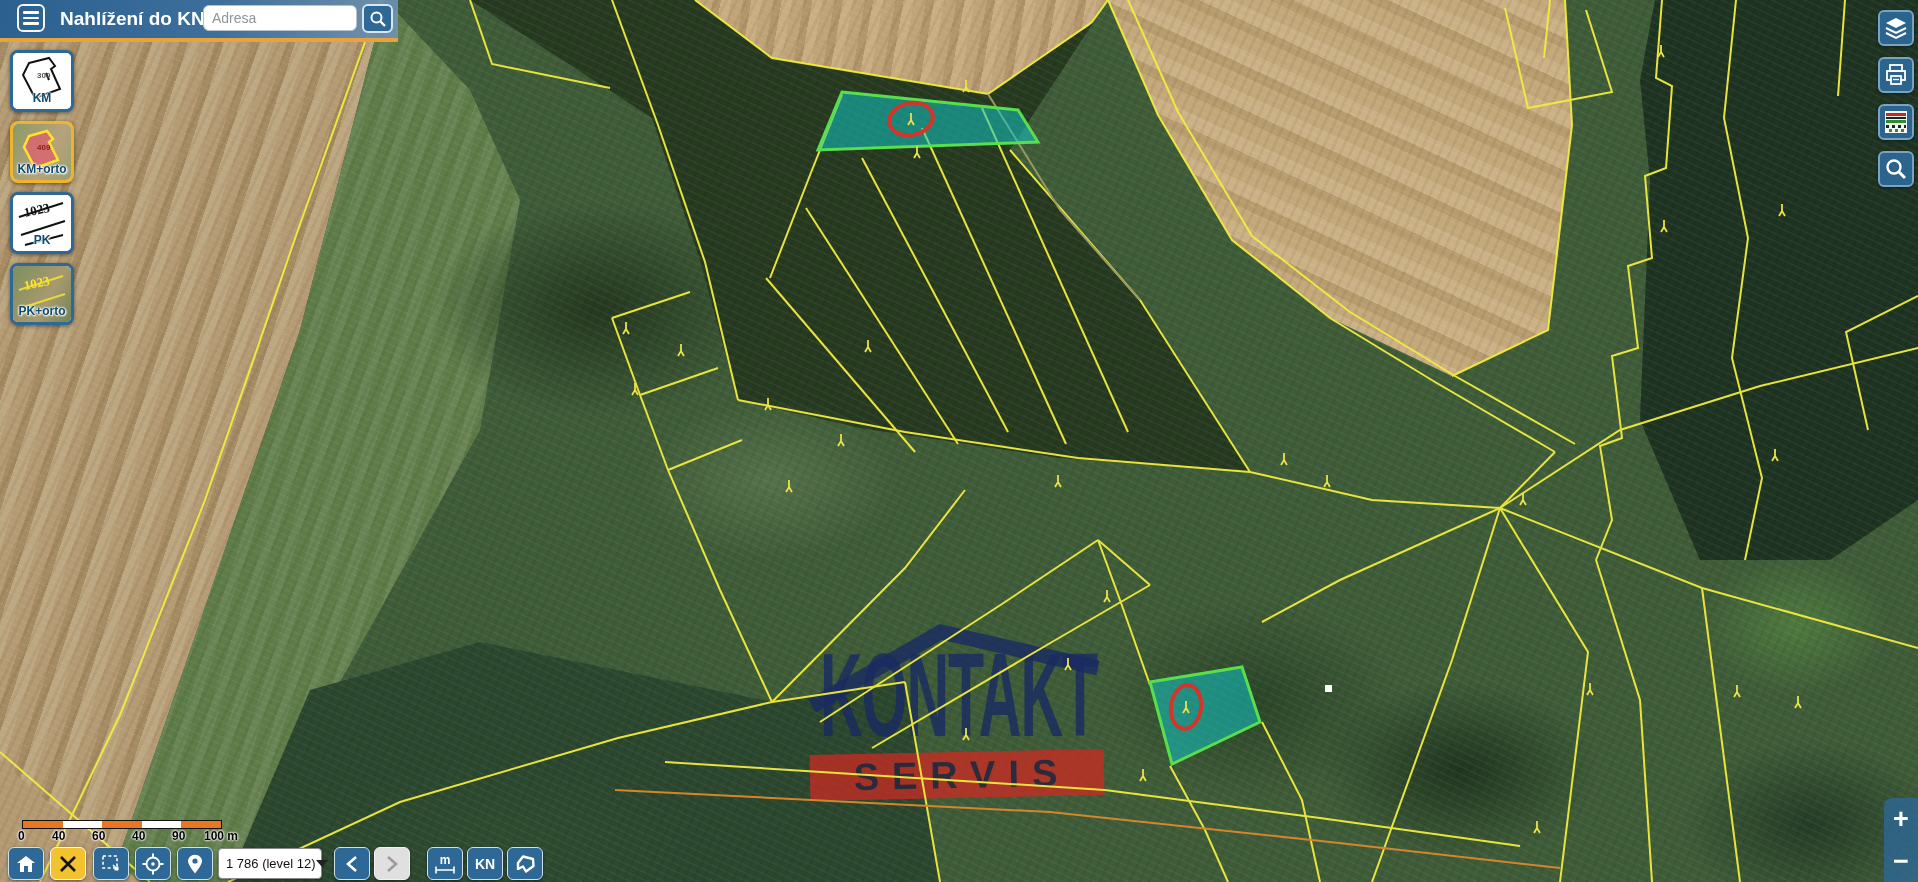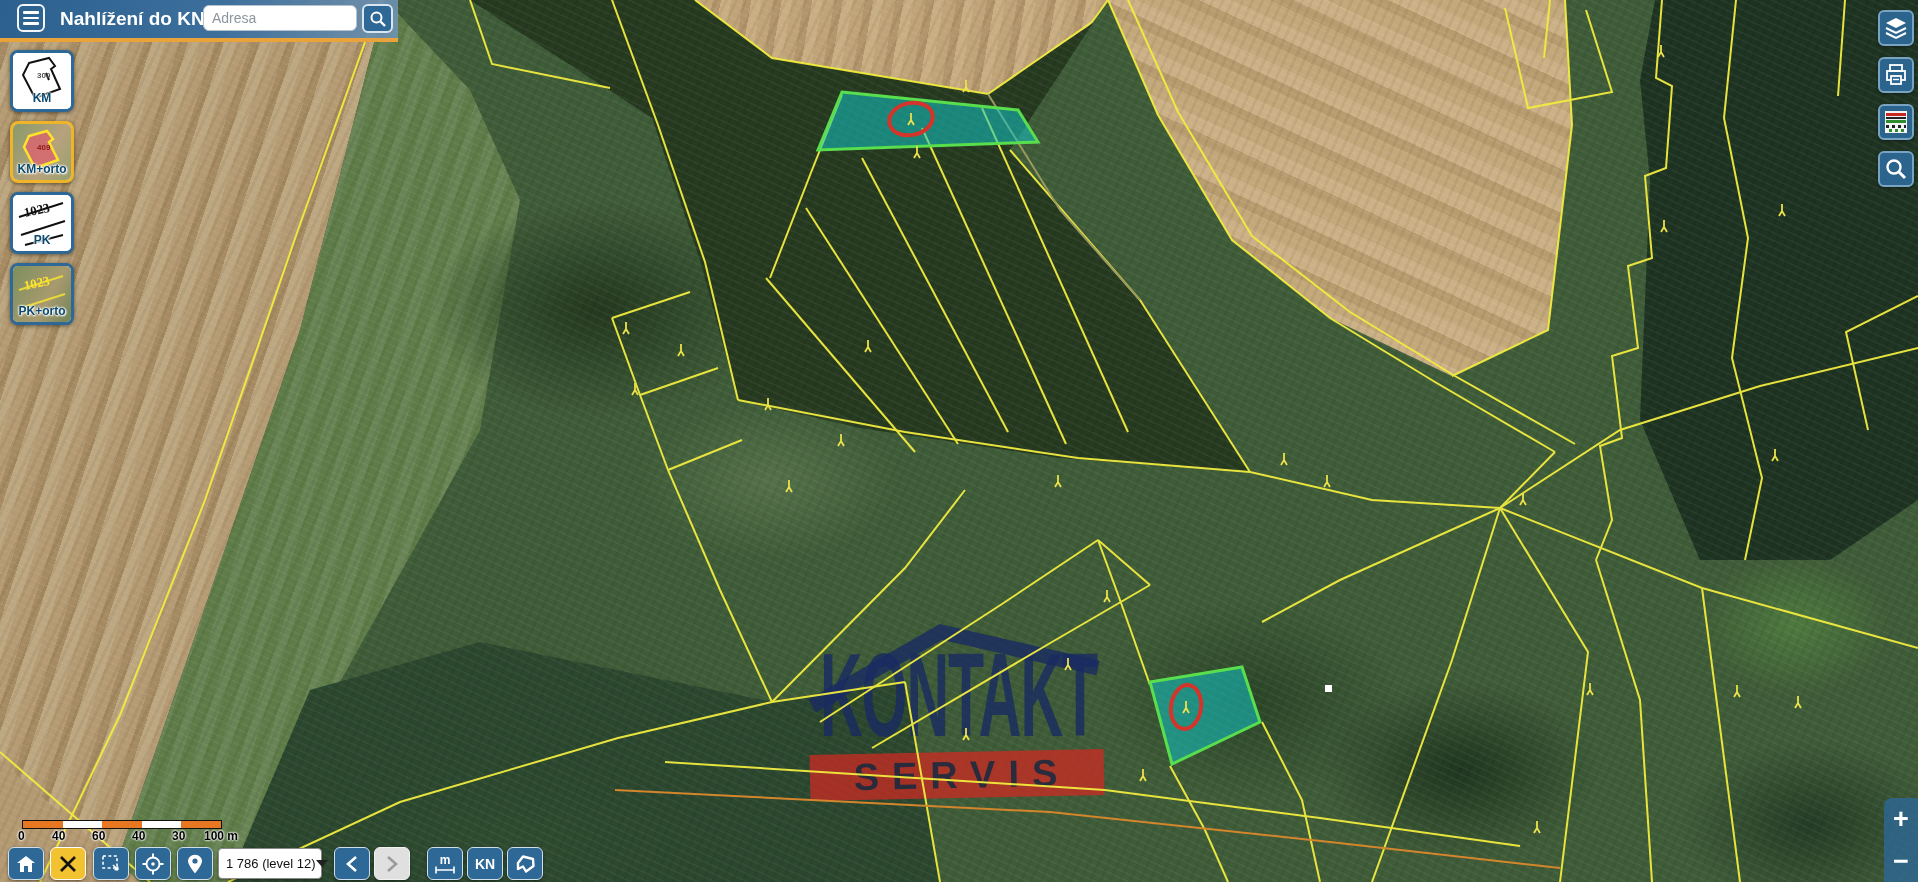--- a/index.html
+++ b/index.html
@@ -321,21 +321,21 @@
   <i style="background:#e87722;"></i>
     <i style="background:#fff;"></i>
     <i style="background:#e87722;"></i>
   <i style="background:#fff;"></i>
     <i style="background:#e87722;"></i>
 </div>
 <span class="abs scale-lbl" style="left:18px;">0</span>
 <span class="abs scale-lbl" style="left:52px;">40</span>
 <span class="abs scale-lbl" style="left:92px;">60</span>
 <span class="abs scale-lbl" style="left:132px;">40</span>
-<span class="abs scale-lbl" style="left:172px;">30</span>
+<span class="abs scale-lbl" style="left:172px;">90</span>
 <span class="abs scale-lbl" style="left:204px;">100 m</span>
 
 <div class="abs tbtn" style="left:8px;">
   <svg width="20" height="18" viewBox="0 0 20 18">
     <path d="M10,1 L19,8 16,8 16,17 12,17 12,11 8,11 8,17 4,17 4,8 1,8 Z" fill="#fff"></path>
   </svg>
 </div>
 <div class="abs tbtn yellow" style="left:50px;">
   <svg width="18" height="18" viewBox="0 0 18 18">
     <path d="M2,2 L16,16 M16,2 L2,16" stroke="#111" stroke-width="2.6"></path>

